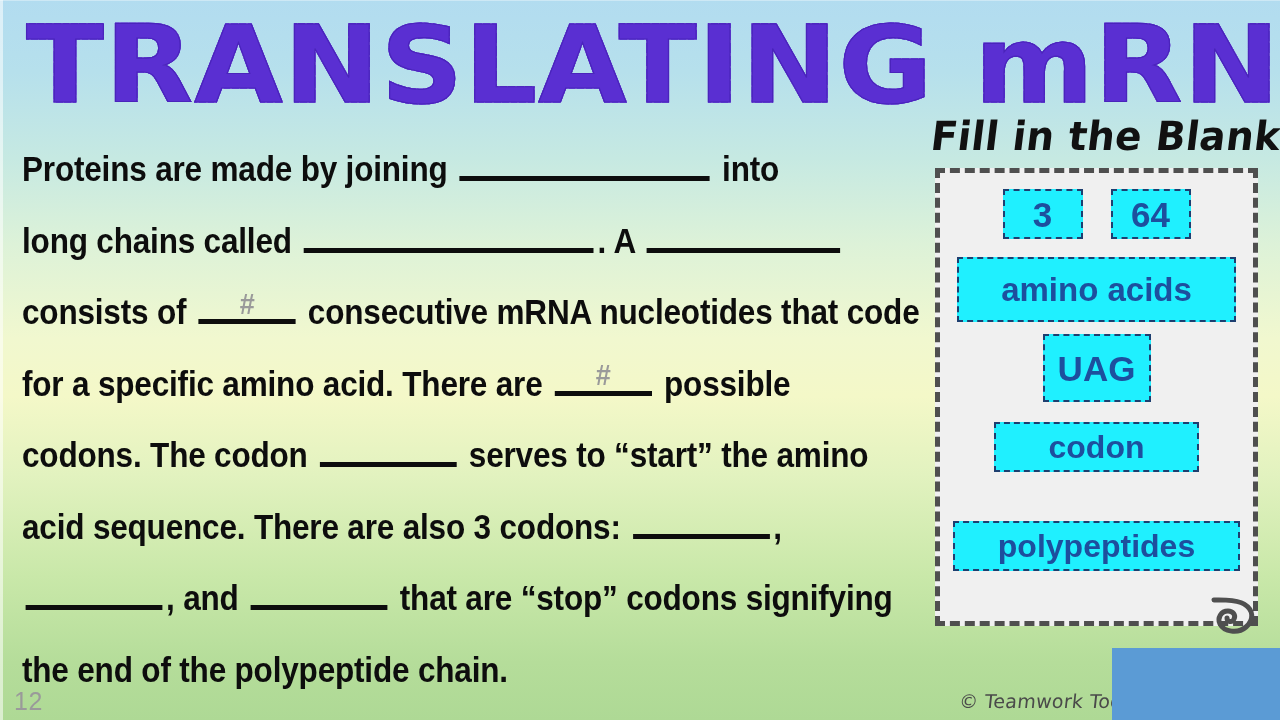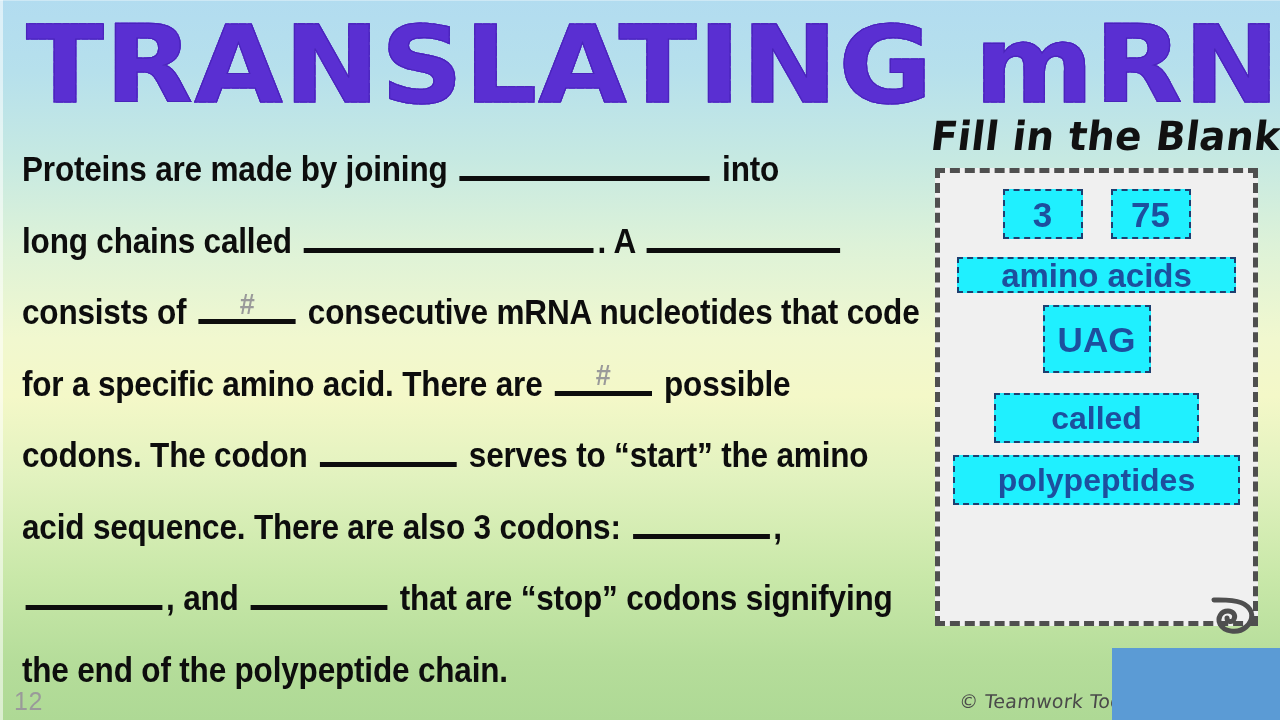--- a/index.html
+++ b/index.html
@@ -185,33 +185,34 @@
     height: 50px;
     font-size: 35px;
   }
   .chip.code {
     width: 108px;
     height: 68px;
     font-size: 35px;
   }
   .chip.wide-amino {
     width: 279px;
-    height: 36px;
+    height: 65px;
     font-size: 33px;
     margin-top: 8px;
   }
   .chip.wide-codon {
     width: 205px;
     height: 50px;
     font-size: 32px;
   }
   .chip.wide-poly {
     width: 287px;
     height: 50px;
     font-size: 32px;
+    margin-top: 37px;
   }
 
   
   #curl-decoration {
     position: absolute;
     left: 1206px;
     top: 596px;
     width: 62px;
     height: 62px;
     z-index: 4;
@@ -265,32 +266,32 @@
       <span class="ln"><span>the end of the polypeptide chain.</span></span>
     </div>
 
   <div id="page-number">12</div>
 
   <div id="wordbank-heading">Fill in the Blanks...</div>
 
   <div id="wordbank-panel">
       <div class="wb-row">
         <div class="chip num">3</div>
-        <div class="chip num">75</div>
+        <div class="chip num">64</div>
       </div>
       <div class="wb-row single">
         <div class="chip wide-amino">amino acids</div>
       </div>
       <div class="wb-row">
         <div class="chip code">UAG</div>
       </div>
       <div class="wb-row">
       </div>
       <div class="wb-row single">
-        <div class="chip wide-codon">called</div>
+        <div class="chip wide-codon">codon</div>
       </div>
       <div class="wb-row single">
         <div class="chip wide-poly">polypeptides</div>
       </div>
     </div>
 
   <div id="curl-decoration">
     <svg width="62" height="62" viewBox="0 0 62 62" xmlns="http://www.w3.org/2000/svg">
       <path d="M8 4 C 8 4, 30 3, 38 8 C 48 14, 48 24, 40 31 C 32 38, 18 36, 14 28 C 11 22, 15 15, 22 15 C 27 15, 30 19, 28 23 C 26 27, 21 26, 21 22" fill="none" stroke="#4f4f4f" stroke-width="5" stroke-linecap="round" stroke-linejoin="round"></path>
     </svg>

